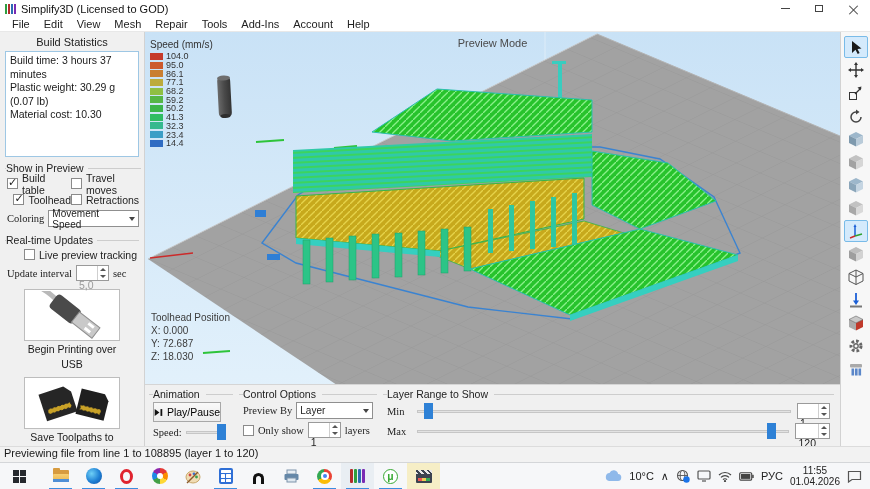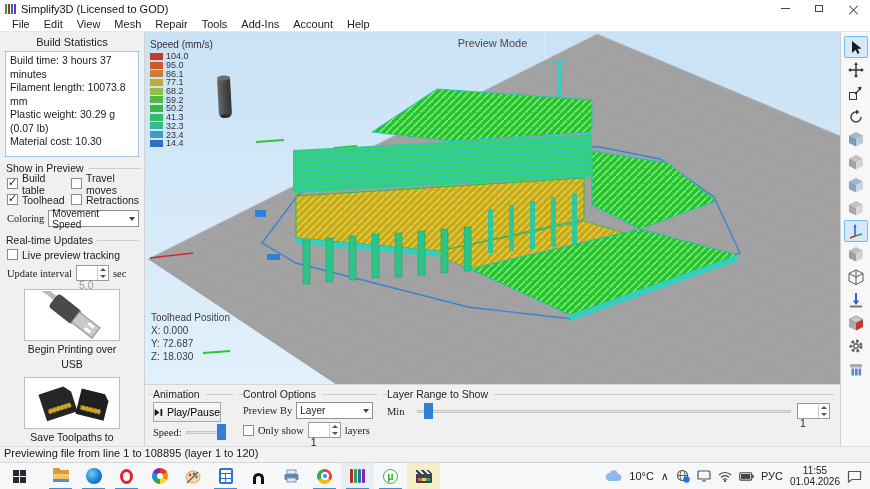--- a/index.html
+++ b/index.html
@@ -24,21 +24,21 @@
   
   .menubar { height:15px; display:flex; align-items:center; gap:0; padding-left:5px; background:#fff; border-bottom:1px solid #e8e8e8; flex:0 0 auto; }
   .menubar span { padding:0 7px; font-size:11px; color:#222; }
   
   .main { flex:1 1 auto; display:flex; min-height:0; background:#a3a3a3; }
   .left-panel { width:145px; flex:0 0 145px; background:#f0f0f0; border-right:1px solid #d2d2d2; padding:2px 0 0; overflow:hidden; }
   .panel-title { text-align:center; font-size:11px; color:#222; padding:2px 0 3px; }
   .stats-box { margin:0 5px; height:106px; background:#fff; border:1px solid #9ec7e4; padding:2px 4px; font-size:10.5px; line-height:13.5px; color:#1a1a1a; }
   fieldset.grp { border:none; border-top:1px solid #cdcdcd; margin:5px 5px 0; padding:1px 2px 2px; }
   fieldset.grp legend { font-size:10.5px; color:#222; padding:0 4px 0 0; margin-left:-1px; }
-  .cb-row { display:flex; align-items:center; height:15px; }
+  .cb-row { display:flex; align-items:center; height:15px;justify-content:flex-end; }
   .cb-grid { display:grid; grid-template-columns:64px 1fr; row-gap:1px; margin-top:1px; }
   .cb { width:11px; height:11px; border:1px solid #8a8a8a; background:#fff; margin-right:4px; position:relative; flex:0 0 auto; }
   .cb.on::after { content:"✓"; position:absolute; left:0px; top:-3px; font-size:11px; color:#1a1a1a; }
   .cb-label { font-size:10.5px; }
   .row { display:flex; align-items:center; margin-top:3px; }
   .combo { height:17px; background:#fff; border:1px solid #8f8f8f; display:flex; align-items:center; padding:0 3px; font-size:10px; flex:1 1 auto; margin-left:4px; position:relative; }
   .combo .carrow { margin-left:auto; width:0; height:0; border-left:3.5px solid transparent; border-right:3.5px solid transparent; border-top:4px solid #444; }
   .spin { display:inline-flex; border:1px solid #9a9a9a; background:#fff; height:16px; align-items:stretch; }
   .spin .val { min-width:20px; padding:13px 2px 0; font-size:10.5px; }
   .spin.dis .val { color:#9a9a9a; }
@@ -156,21 +156,20 @@
     <span>Account</span>
     <span>Help</span>
   </div>
 
   <div class="main">
 
     <div class="left-panel">
       <div class="panel-title">Build Statistics</div>
       <div class="stats-box">
         <div>Build time: 3 hours 37 minutes</div>
-        <div>Filament length: 10073.8 mm</div>
         <div>Plastic weight: 30.29 g (0.07 lb)</div>
         <div>Material cost: 10.30</div>
       </div>
 
       <fieldset class="grp">
         <legend>Show in Preview</legend>
         <div class="cb-grid">
           <span class="cb-row">
             <span class="cb on"></span>
             <span class="cb-label">Build table</span>
@@ -458,20 +457,38 @@
         <fieldset class="grp-range">
           <legend>Layer Range to Show</legend>
           <div class="range-row">
             <span class="lbl">Min</span>
             <span class="slider">
               <span class="track"></span>
               <span class="thumb" style="left:2%"></span>
             </span>
             <span class="spin">
               <span class="val">1</span>
+              <span class="arr">
+                  <div>
+                    <i class="tri-up"></i>
+                  </div>
+                  <div>
+                    <i class="tri-dn"></i>
+                  </div>
+                </span>
+            </span>
+          </div>
+          <div class="range-row">
+            <span class="lbl">Max</span>
+            <span class="slider">
+              <span class="track"></span>
+              <span class="thumb" style="left:94%"></span>
+            </span>
+            <span class="spin">
+              <span class="val">120</span>
               <span class="arr">
                   <div>
                     <i class="tri-up"></i>
                   </div>
                   <div>
                     <i class="tri-dn"></i>
                   </div>
                 </span>
             </span>
           </div>

